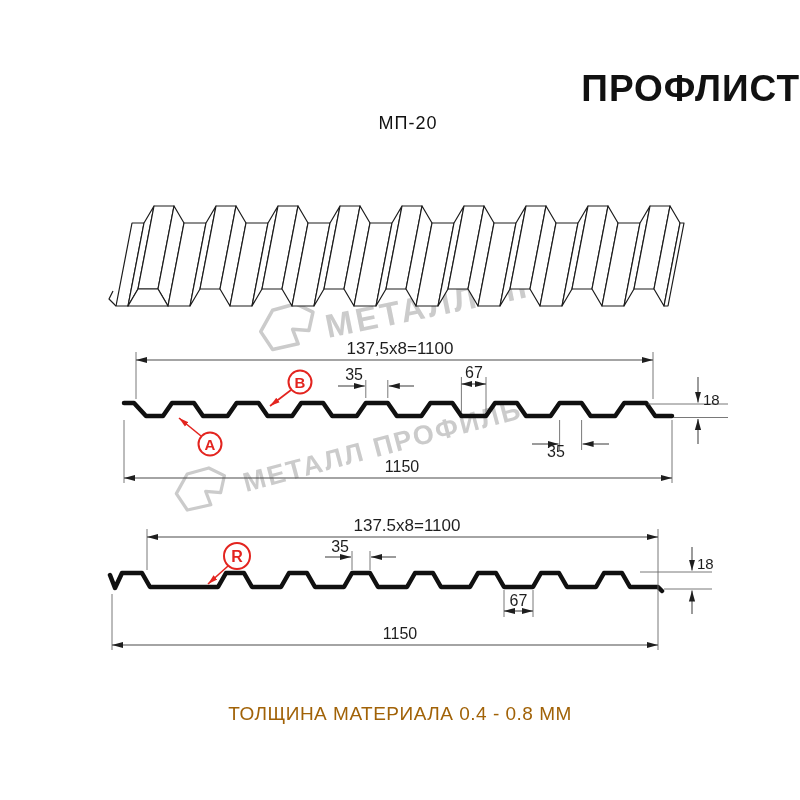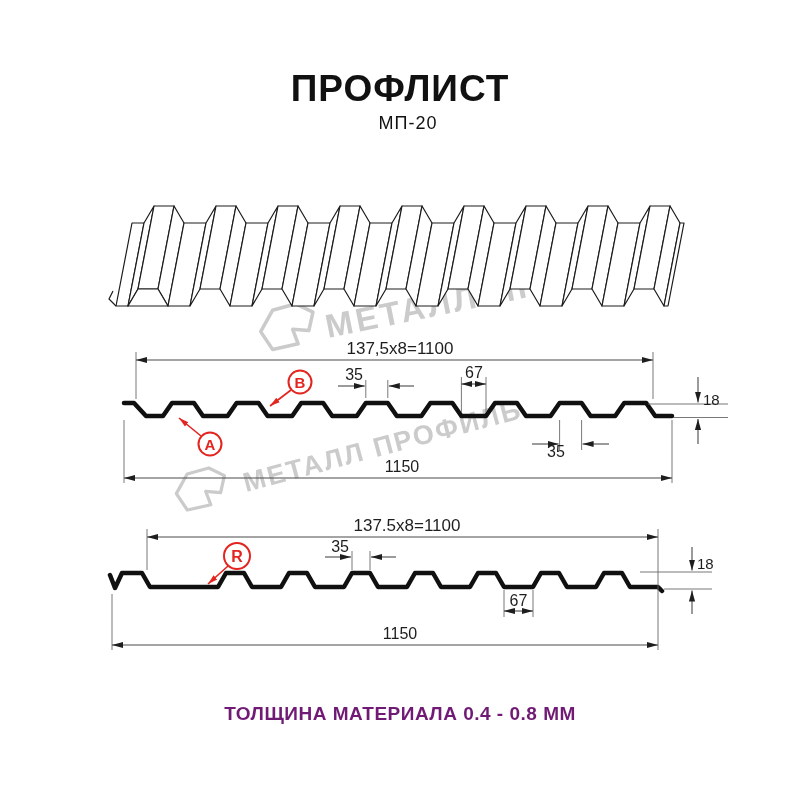--- a/index.html
+++ b/index.html
@@ -1,26 +1,26 @@
 <!DOCTYPE html>
 <html style="--red: #e3241f; --wm: #cbcbcb;"><head>
 <meta charset="utf-8">
 <style>
   :root{
     --red:#e3241f; --ink:#1c1c1c; --dim:#4a4a4a; --wm:#cbcbcb; --txt:#222;
   }
   html,body{margin:0;padding:0;background:#fff;}
   .page{position:relative;width:800px;height:800px;background:#fff;overflow:hidden;
         font-family:"Liberation Sans", sans-serif;}
-  .title{position:absolute;top:68px;left:0;width:800px;text-align:center;
+  .title{position:absolute;top:68px;left:0;width:800px;text-align:right;
          font-size:37px;font-weight:700;letter-spacing:1px;color:#111;}
   .subtitle{position:absolute;top:113px;left:8px;width:800px;text-align:center;
          font-size:18px;font-weight:500;letter-spacing:1px;color:#111;}
   .footer{position:absolute;top:703px;left:0;width:800px;text-align:center;
-         font-size:19px;font-weight:700;letter-spacing:.5px;color:#701a75;}
+         font-size:19px;font-weight:400;letter-spacing:.5px;color:#a16207;}
   svg{position:absolute;top:0;left:0;}
   .profile{fill:none;stroke:#101010;stroke-width:4.5;stroke-linecap:round;stroke-linejoin:round;}
   .dl{stroke:#4a4a4a;stroke-width:1.1;fill:none;}   
   .el{stroke:#6a6a6a;stroke-width:0.9;fill:none;}   
   .dt{fill:#1e1e1e;font-size:16px;font-family:"Liberation Sans",sans-serif;}
   .dtBig{font-size:17px;}
   .dtSm{font-size:15px;}
   .face{fill:#ffffff;stroke:#1c1c1c;stroke-width:1.2;stroke-linejoin:round;}
   .redmark{stroke:var(--red);stroke-width:2;fill:none;}
   .redtxt{fill:var(--red);font-weight:700;font-family:"Liberation Sans",sans-serif;}

